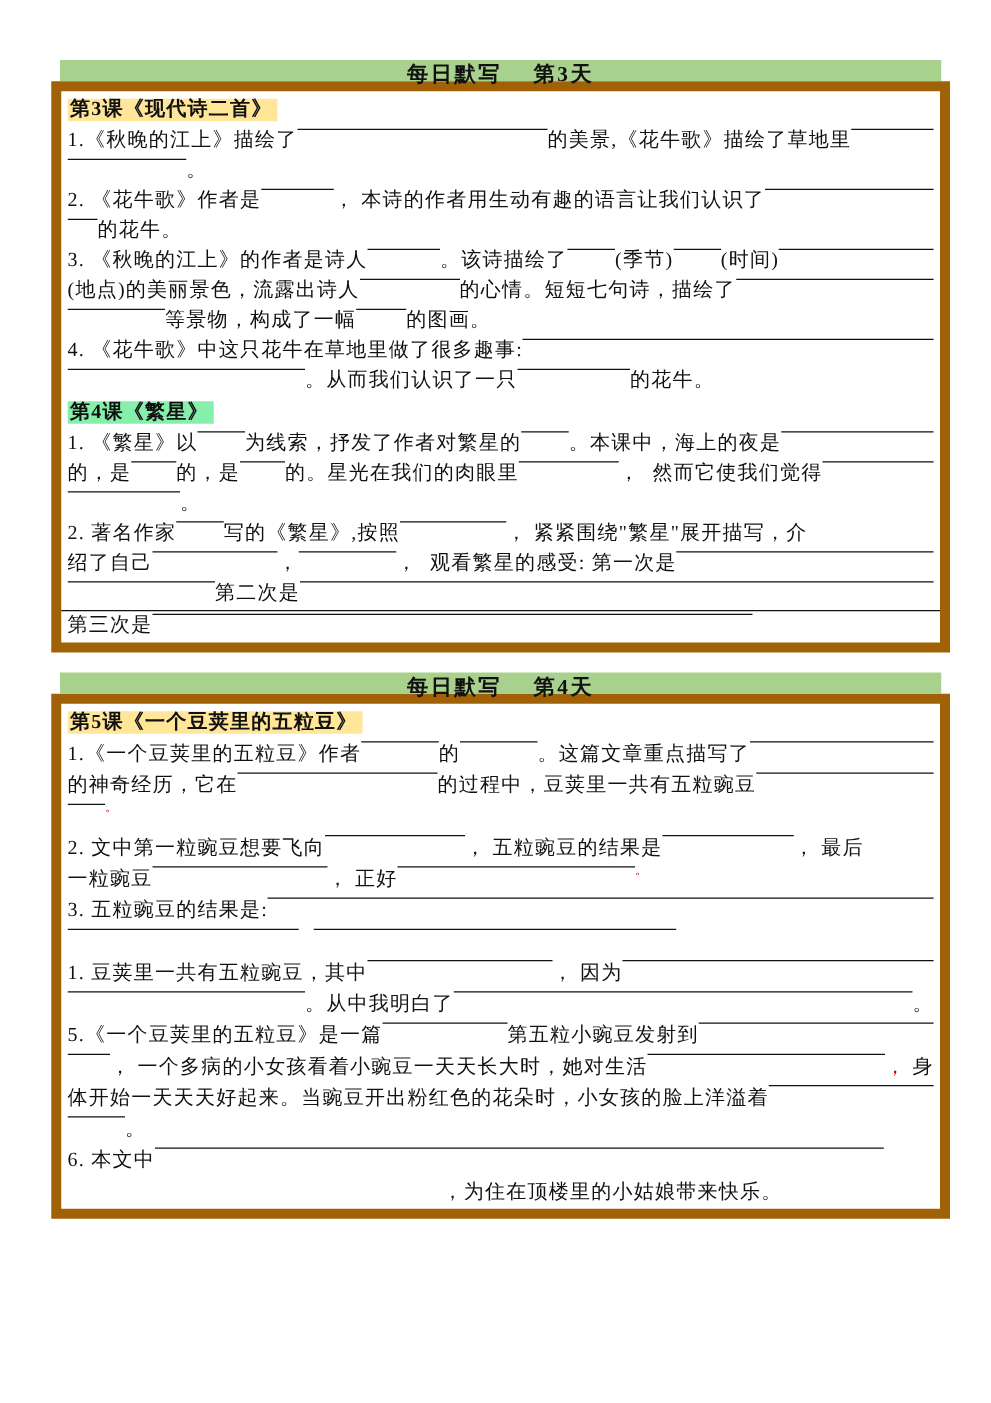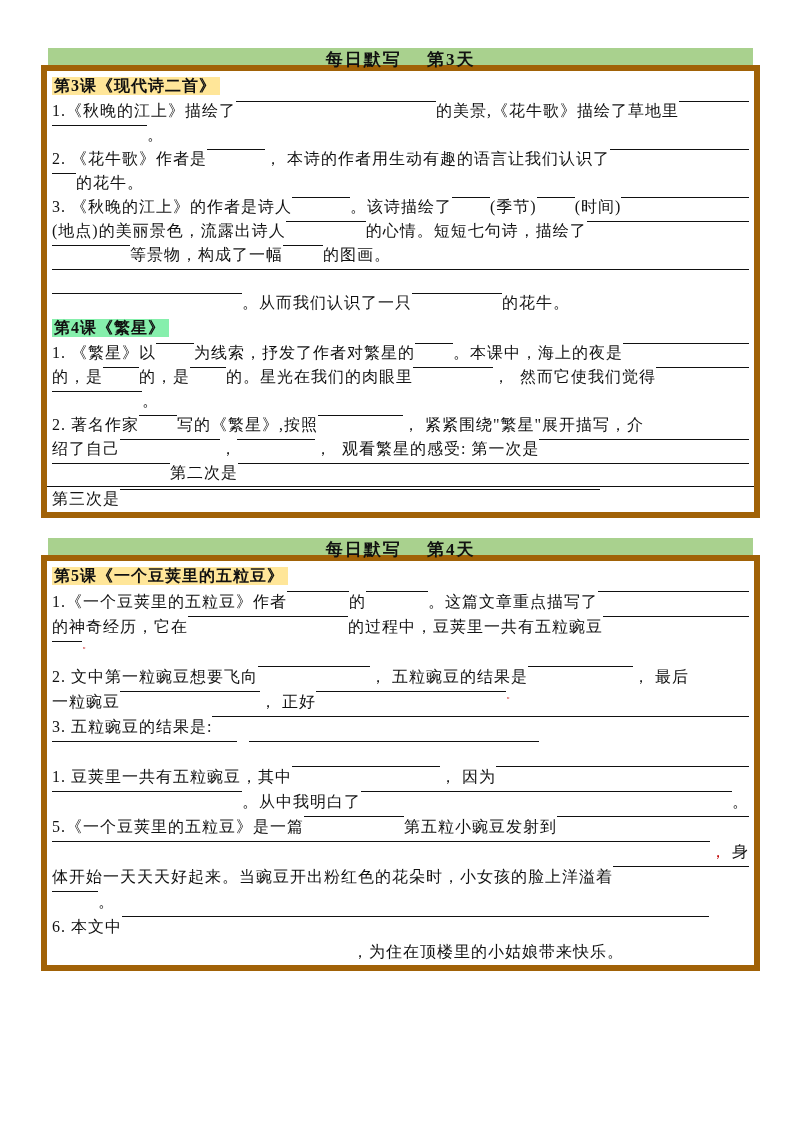--- a/index.html
+++ b/index.html
@@ -6,21 +6,21 @@
   body{
     width:793px;height:1122px;background:#ffffff;position:relative;
     font-family:"Liberation Serif","DejaVu Serif",serif;color:#111111;
   }
   .page{position:absolute;inset:0;}
   .sheet{position:absolute;left:41px;width:719px;}
   .day-header{
     margin:0 7px;height:17px;line-height:23px;text-align:center;
     font-weight:bold;font-size:17px;letter-spacing:2px;
   }
-  .ws-table{border:6px solid #a16207;background:#fff;}
+  .ws-table{border:8px solid #a16207;background:#fff;}
   .cell{padding:2px 5px 1px 5px;}
   .cell.footer{border-top:1px solid #111;padding-top:0;}
   .ws-line{display:flex;align-items:center;overflow:hidden;font-size:16px;}
   #sheet-0 .ws-line{height:24px;line-height:24px;}
   #sheet-1 .ws-line{height:25px;line-height:25px;}
   .t{flex:0 0 auto;white-space:pre;letter-spacing:1px;}
   .blank{
     flex:0 0 auto;height:2px;margin-bottom:-3px;
     border-bottom:1.5px solid #111;align-self:baseline;
   }
@@ -79,20 +79,21 @@
             <span class="t">的心情。短短七句诗，描绘了</span>
             <span class="blank grow" style="min-width: 60px;"></span>
           </div>
           <div class="ws-line">
             <span class="blank" style="min-width: 78px; width: 78px;"></span>
             <span class="t">等景物，构成了一幅</span>
             <span class="blank" style="min-width: 40px; width: 40px;"></span>
             <span class="t">的图画。</span>
           </div>
           <div class="ws-line">
+            <span class="t">4. 《花牛歌》中这只花牛在草地里做了很多趣事:</span>
             <span class="blank grow" style="min-width: 250px;"></span>
           </div>
           <div class="ws-line">
             <span class="blank" style="min-width: 190px; width: 190px;"></span>
             <span class="t">。从而我们认识了一只</span>
             <span class="blank" style="min-width: 90px; width: 90px;"></span>
             <span class="t">的花牛。</span>
           </div>
           <div class="lesson-heading"><span class="hl" style="background: #86efac; font-family: Liberation Serif, serif;">第4课《繁星》</span></div>
           <div class="ws-line">
@@ -208,20 +209,21 @@
             <span class="t">。</span>
           </div>
           <div class="ws-line">
             <span class="t">5.《一个豆荚里的五粒豆》是一篇</span>
             <span class="blank" style="min-width: 100px; width: 100px;"></span>
             <span class="t">第五粒小豌豆发射到</span>
             <span class="blank grow" style="min-width: 110px;"></span>
           </div>
           <div class="ws-line">
             <span class="blank" style="min-width: 34px; width: 34px;"></span>
+            <span class="t">， 一个多病的小女孩看着小豌豆一天天长大时，她对生活</span>
             <span class="blank grow" style="min-width: 95px;"></span>
             <span class="t red" style="color: rgb(192, 0, 0);">，</span>
             <span class="t"> 身</span>
           </div>
           <div class="ws-line">
             <span class="t">体开始一天天天好起来。当豌豆开出粉红色的花朵时，小女孩的脸上洋溢着</span>
             <span class="blank grow" style="min-width: 30px;"></span>
           </div>
           <div class="ws-line">
             <span class="blank" style="min-width: 46px; width: 46px;"></span>

